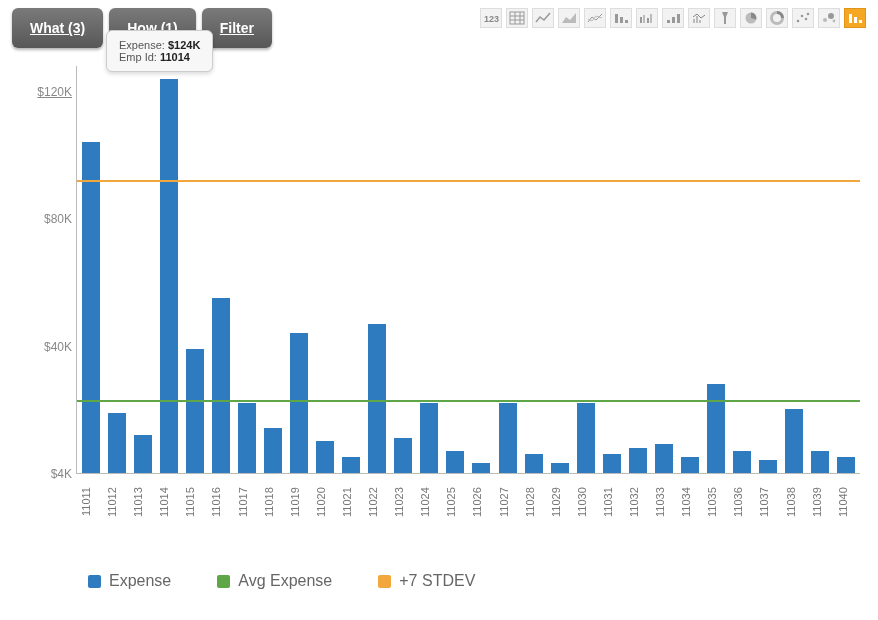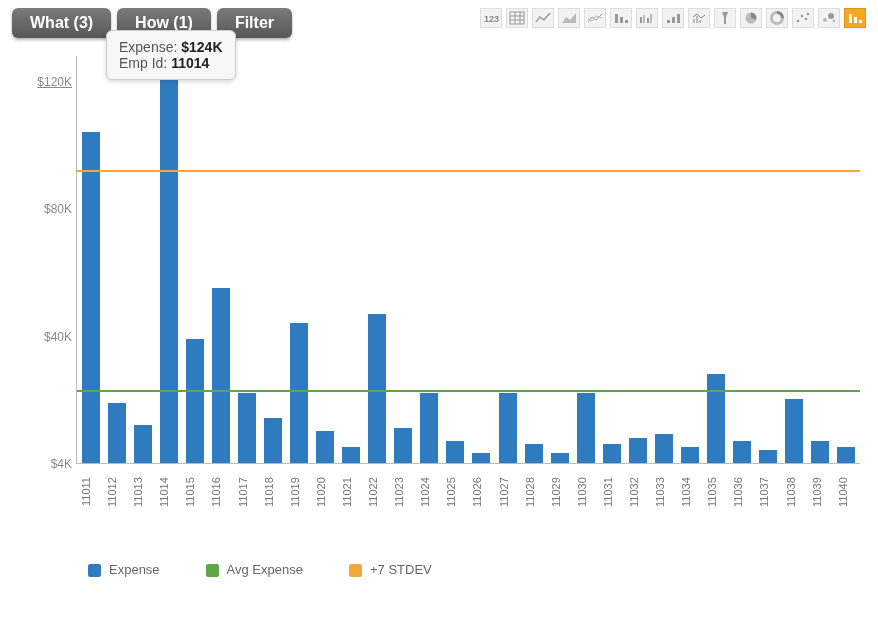--- a/index.html
+++ b/index.html
@@ -16,35 +16,36 @@
     display: flex;
     align-items: flex-start;
     justify-content: space-between;
     margin-bottom: 18px;
   }
   .left-btns { display: flex; gap: 6px; position: relative; }
   .pill-btn {
     background: linear-gradient(#7a7a7a, #575757);
     color: #fff;
     font-weight: bold;
-    font-size: 16px;
-    padding: 6px 18px;
+    font-size: 14px;
+    padding: 12px 18px;
     border-radius: 6px;
     box-shadow: 0 2px 3px rgba(0,0,0,0.3);
     cursor: pointer;
+    text-decoration: underline;
   }
   .tooltip {
     position: absolute;
     top: 22px;
     left: 94px;
     background: #f7f7f7;
     border: 1px solid #ccc;
     border-radius: 6px;
     padding: 8px 12px;
-    font-size: 14px;
+    font-size: 11px;
     color: #444;
     box-shadow: 0 2px 4px rgba(0,0,0,0.15);
     white-space: nowrap;
     z-index: 10;
   }
   .tooltip .lbl { color: #555; }
   .tooltip .val { font-weight: bold; color: #222; }
   .icon-row { display: flex; gap: 4px; align-items: center; }
   .tool-icon {
     width: 22px; height: 20px;
@@ -127,21 +128,21 @@
     color: #777;
     text-align: center;
     writing-mode: vertical-rl;
     transform: rotate(180deg);
     height: 44px;
   }
   .legend {
     display: flex;
     gap: 46px;
     margin: 46px 0 0 76px;
-    font-size: 13px;
+    font-size: 16px;
     color: #666;
     align-items: center;
   }
   .swatch {
     width: 13px; height: 13px;
     display: inline-block;
     margin-right: 8px;
     vertical-align: middle;
     border-radius: 2px;
   }

